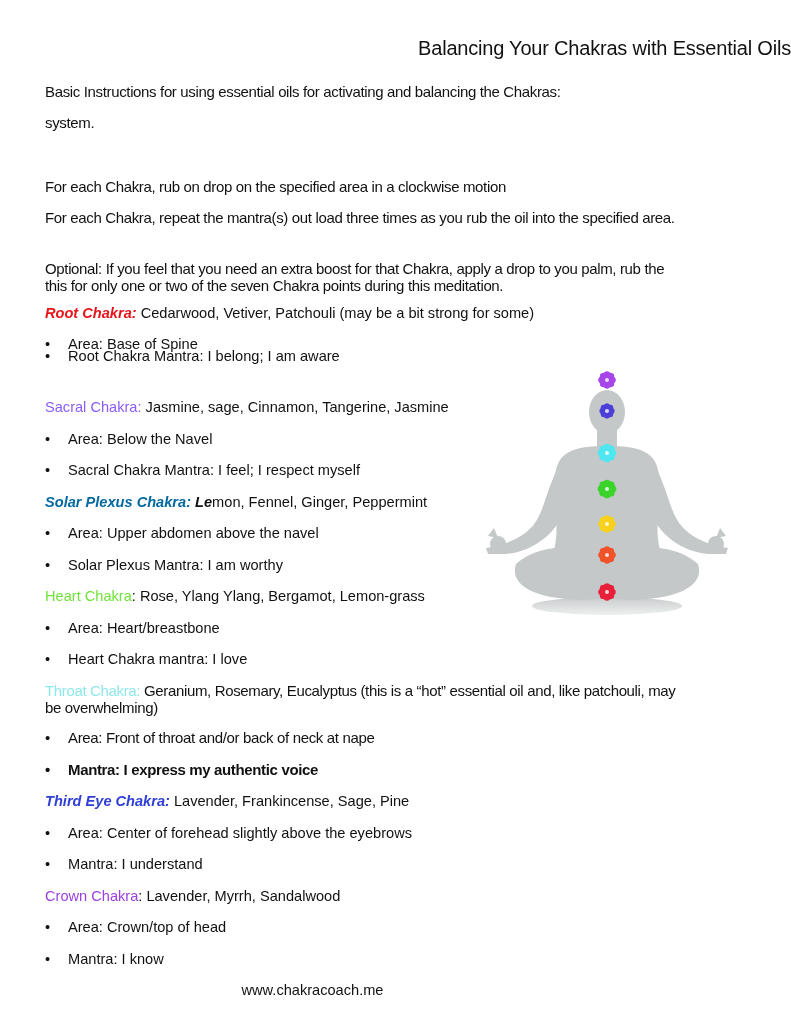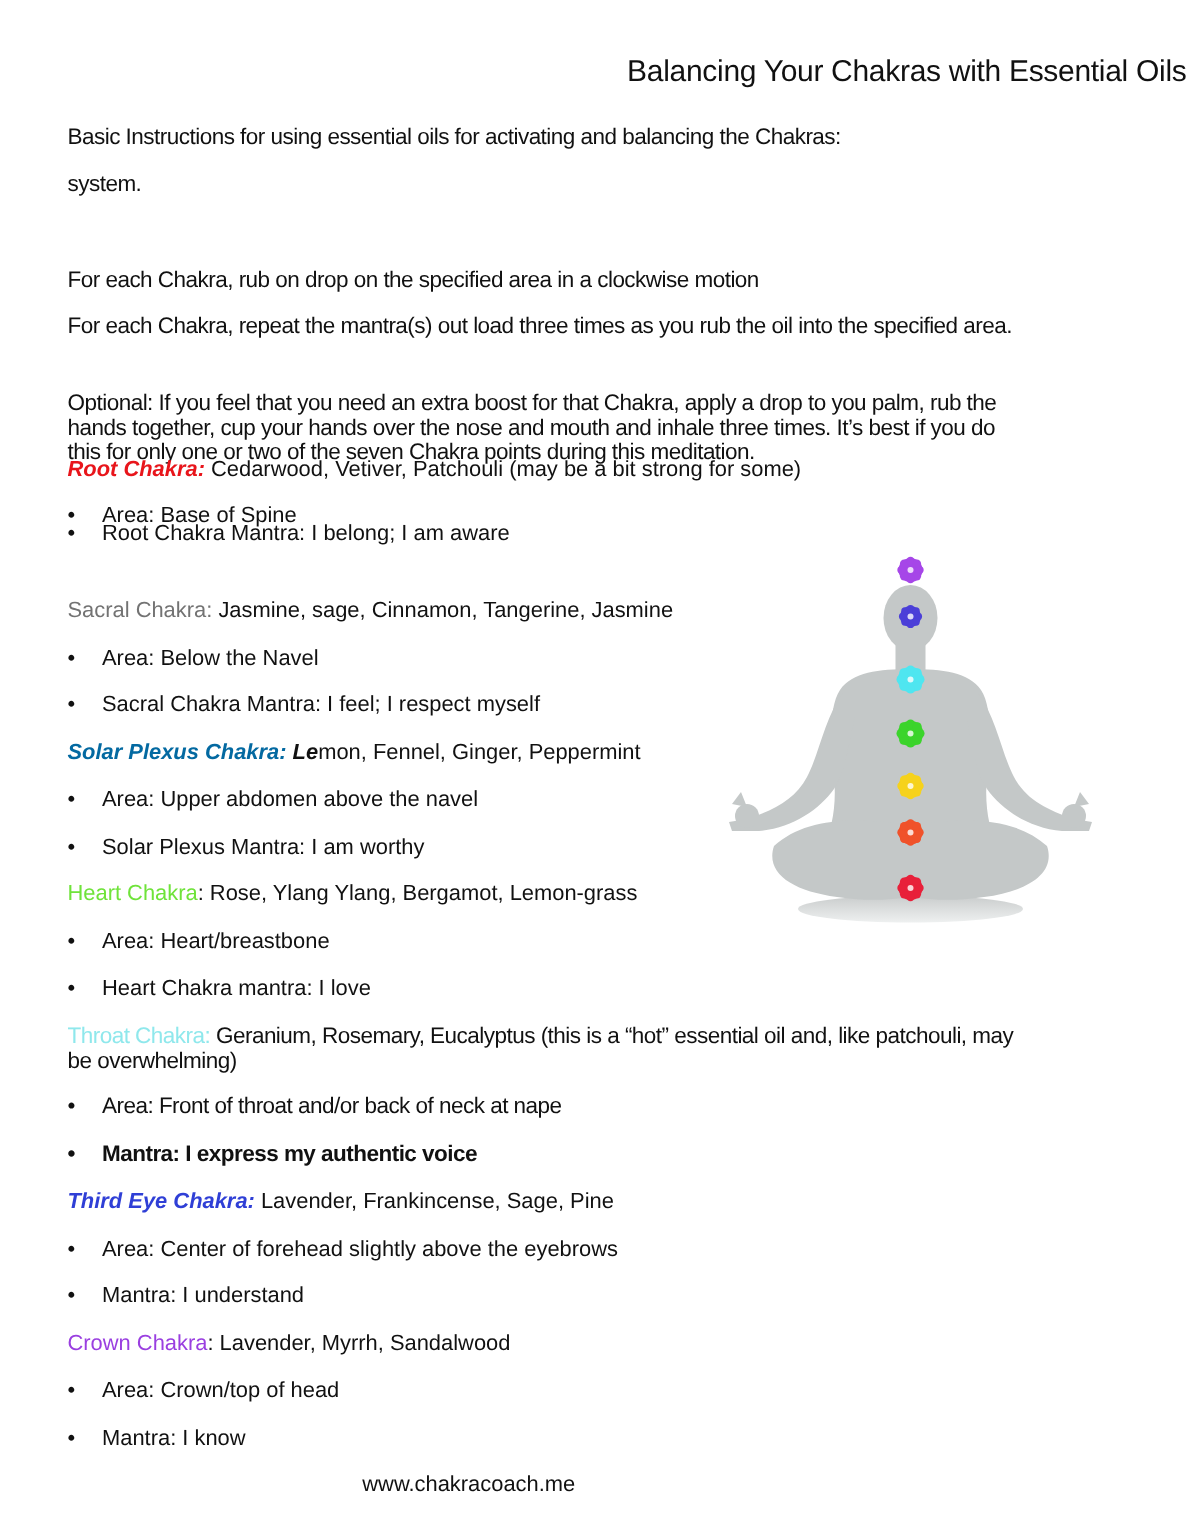--- a/index.html
+++ b/index.html
@@ -45,36 +45,35 @@
   <div>system.</div>
 </div>
 <div class="para" style="top:179px;">
   <span>For each Chakra, rub on drop on the specified area in a clockwise motion</span>
 </div>
 <div class="para" style="top:210px;">
   <span>For each Chakra, repeat the mantra(s) out load three times as you rub the oil into the specified area.</span>
 </div>
 <div class="para" style="top:241px;margin-top:20px;">
   <div>Optional: If you feel that you need an extra boost for that Chakra, apply a drop to you palm, rub the</div>
-  <div>hands together, cup your hands over the nose and mouth and inhale three times.  It’s best if you do</div>
   <div>this for only one or two of the seven Chakra points during this meditation.</div>
 </div>
 
 <div class="line" style="top:305px;">
   <span class="heading-bold" style="color:#e8151b;">Root Chakra:</span><span> Cedarwood, Vetiver, Patchouli (may be a bit strong for some)</span>
 </div>
 <div class="bullet-line" style="top:336px;">
   <span class="bullet-dot">•</span><span>Area: Base of Spine</span>
 </div>
 <div class="bullet-line" style="top:348px;">
   <span class="bullet-dot">•</span><span>Root Chakra Mantra:  I belong; I am aware</span>
 </div>
 
 <div class="line" style="top:399px;">
-  <span style="color:#737373;">Sacral Chakra:</span><span> Jasmine, sage, Cinnamon, Tangerine, Jasmine</span>
+  <span style="color:#8b5cf6;">Sacral Chakra:</span><span> Jasmine, sage, Cinnamon, Tangerine, Jasmine</span>
 </div>
 <div class="bullet-line" style="top:431px;">
   <span class="bullet-dot">•</span><span>Area: Below the Navel</span>
 </div>
 <div class="bullet-line" style="top:462px;">
   <span class="bullet-dot">•</span><span>Sacral Chakra Mantra: I feel; I respect myself</span>
 </div>
 
 <div class="line" style="top:494px;">
   <span class="heading-bold" style="color:#0369a1;">Solar Plexus Chakra:</span><span class="heading-bold"> Le</span><span>mon, Fennel, Ginger, Peppermint</span>

